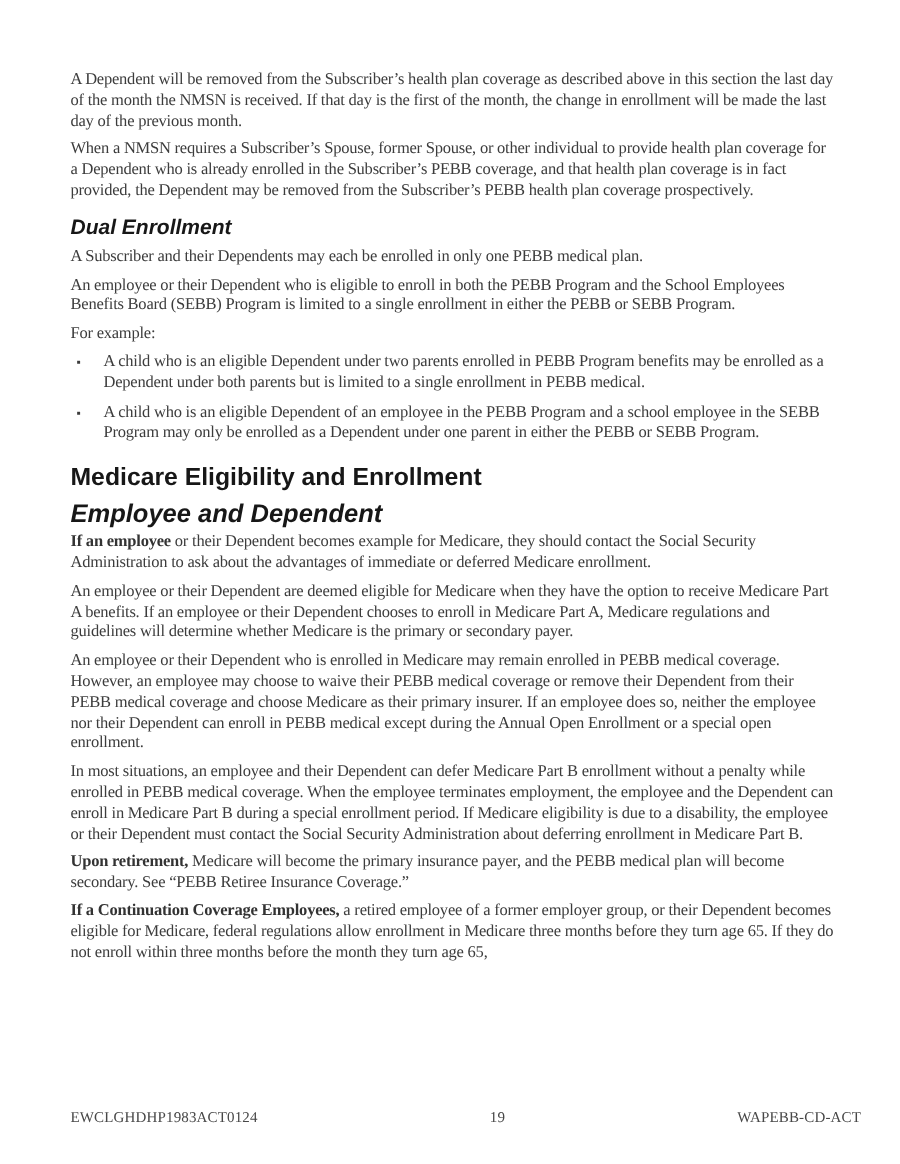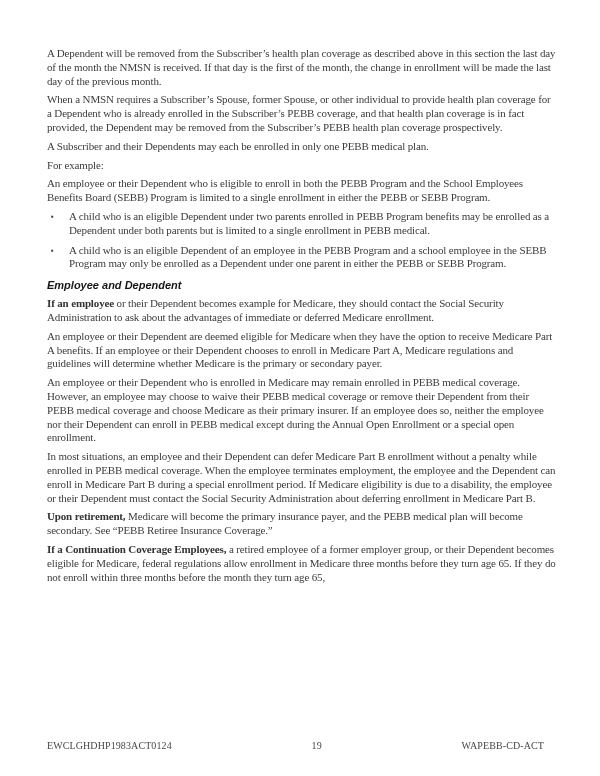--- a/index.html
+++ b/index.html
@@ -25,21 +25,21 @@
   h2.sub-heading {
     font-family: "Liberation Sans", sans-serif;
     font-style: italic;
     font-weight: bold;
     font-size: 14px;
     color: #171717;
     margin: 9px 0 6px 0;
     line-height: 15px;
   }
   h2.sub-heading.small {
-    font-size: 11px;
+    font-size: 17px;
     line-height: 14px;
     margin: 7px 0 5px 0;
   }
   h1.main-heading {
     font-family: "Liberation Sans", sans-serif;
     font-weight: bold;
     font-size: 16.5px;
     color: #171717;
     margin: 13px 0 9px 0;
     line-height: 18px;
@@ -58,57 +58,59 @@
   }
   ul.bullet-list .marker {
     flex: 0 0 18px;
     font-size: 8px;
     line-height: 13.8px;
     color: #3c3c3c;
   }
   .footer {
     position: absolute;
     left: 47px;
-    right: 56px;
+    right: 26px;
     bottom: 25px;
     display: flex;
     justify-content: space-between;
     align-items: baseline;
     font-size: 10px;
     letter-spacing: 0.1px;
     color: #474747;
   }
 </style>
 </head>
 <body>
 
 <div class="page">
 
   <p class="body">A Dependent will be removed from the Subscriber’s health plan coverage as described above in this section the last day of the month the NMSN is received. If that day is the first of the month, the change in enrollment will be made the last day of the previous month.</p>
 
   <p class="body">When a NMSN requires a Subscriber’s Spouse, former Spouse, or other individual to provide health plan coverage for a Dependent who is already enrolled in the Subscriber’s PEBB coverage, and that health plan coverage is in fact provided, the Dependent may be removed from the Subscriber’s PEBB health plan coverage prospectively.</p>
 
+  <h2 class="sub-heading">Dual Enrollment</h2>
 
   <p class="body">A Subscriber and their Dependents may each be enrolled in only one PEBB medical plan.</p>
 
+  <p class="body">An employee or their Dependent who is eligible to enroll in both the PEBB Program and the School Employees Benefits Board (SEBB) Program is limited to a single enrollment in either the PEBB or SEBB Program.</p>
+
   <p class="body">For example:</p>
-
-  <p class="body">An employee or their Dependent who is eligible to enroll in both the PEBB Program and the School Employees Benefits Board (SEBB) Program is limited to a single enrollment in either the PEBB or SEBB Program.</p>
 
   <ul class="bullet-list">
     <li>
       <span class="marker">▪</span>
       <span class="li-text">A child who is an eligible Dependent under two parents enrolled in PEBB Program benefits may be enrolled as a Dependent under both parents but is limited to a single enrollment in PEBB medical.</span>
     </li>
     <li>
       <span class="marker">▪</span>
       <span class="li-text">A child who is an eligible Dependent of an employee in the PEBB Program and a school employee in the SEBB Program may only be enrolled as a Dependent under one parent in either the PEBB or SEBB Program.</span>
     </li>
   </ul>
 
+  <h1 class="main-heading">Medicare Eligibility and Enrollment</h1>
 
   <h2 class="sub-heading small">Employee and Dependent</h2>
 
   <p class="body"><span class="bold-lead">If an employee</span><span> or their Dependent becomes example for Medicare, they should contact the Social Security Administration to ask about the advantages of immediate or deferred Medicare enrollment.</span></p>
 
   <p class="body">An employee or their Dependent are deemed eligible for Medicare when they have the option to receive Medicare Part A benefits. If an employee or their Dependent chooses to enroll in Medicare Part A, Medicare regulations and guidelines will determine whether Medicare is the primary or secondary payer.</p>
 
   <p class="body">An employee or their Dependent who is enrolled in Medicare may remain enrolled in PEBB medical coverage. However, an employee may choose to waive their PEBB medical coverage or remove their Dependent from their PEBB medical coverage and choose Medicare as their primary insurer. If an employee does so, neither the employee nor their Dependent can enroll in PEBB medical except during the Annual Open Enrollment or a special open enrollment.</p>
 
   <p class="body">In most situations, an employee and their Dependent can defer Medicare Part B enrollment without a penalty while enrolled in PEBB medical coverage. When the employee terminates employment, the employee and the Dependent can enroll in Medicare Part B during a special enrollment period. If Medicare eligibility is due to a disability, the employee or their Dependent must contact the Social Security Administration about deferring enrollment in Medicare Part B.</p>

